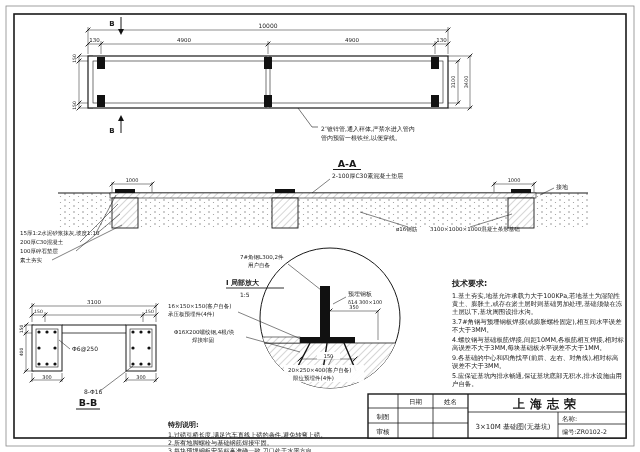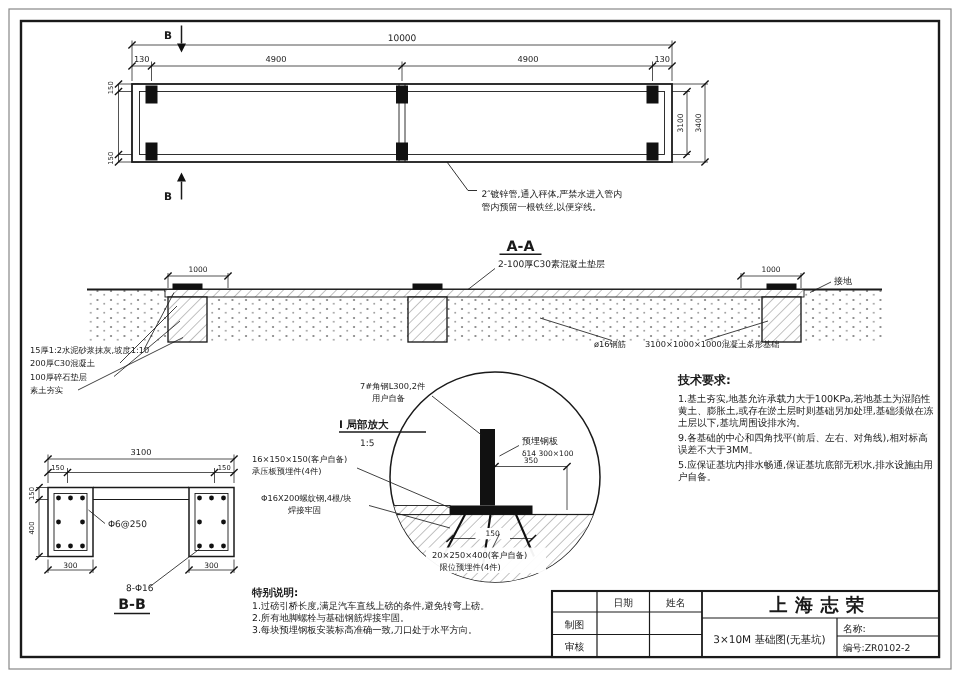--- a/index.html
+++ b/index.html
@@ -1,19 +1,19 @@
 <!DOCTYPE html>
 <html><head>
 <meta charset="utf-8">
 <style>
   html,body{margin:0;padding:0;background:#ffffff;}
   .sheet{position:relative;width:640px;height:452px;background:#ffffff;overflow:hidden;font-family:"DejaVu Sans",sans-serif;}
   svg text{font-family:"DejaVu Sans",sans-serif;fill:#1a1a1a;}
   .para{position:absolute;color:#1a1a1a;font-family:"DejaVu Sans",sans-serif;}
-  .para .pt{font-weight:bold;}
+  .para .pt{font-weight:bold;margin-top:30px;}
   .tech{left:452px;top:249px;width:172px;font-size:6.4px;line-height:1.32;}
   .tech .pt{font-size:8px;margin-bottom:2px;}
   .tech .ti{margin-bottom:1px;}
   .notes{left:168px;top:391px;width:196px;font-size:6.2px;line-height:1.3;}
   .notes .pt{font-size:7px;margin-bottom:1px;}
 </style>
 </head>
 <body>
 
 <div class="sheet">
@@ -305,20 +305,22 @@
     <text x="547" y="407.5" text-anchor="middle" font-size="12" font-weight="bold" letter-spacing="5">上海志荣</text>
     <text x="513" y="428.5" text-anchor="middle" font-size="7">3×10M 基础图(无基坑)</text>
     <text x="562" y="421" font-size="6.5">名称:</text>
     <text x="562" y="434" font-size="6.2">编号:ZR0102-2</text>
   </g>
 </svg>
 
 <div class="para tech">
   <div class="pt">技术要求:</div>
   <div class="ti">1.基土夯实,地基允许承载力大于100KPa,若地基土为湿陷性黄土、膨胀土,或存在淤土层时则基础另加处理,基础须做在冻土层以下,基坑周围设排水沟。</div>
+  <div class="ti">3.7#角钢与预埋钢板焊接(或膨胀螺栓固定),相互间水平误差不大于3MM。</div>
+  <div class="ti">4.螺纹钢与基础板筋焊接,间距10MM,各板筋相互焊接,相对标高误差不大于3MM,每块基础板水平误差不大于1MM。</div>
   <div class="ti">9.各基础的中心和四角找平(前后、左右、对角线),相对标高误差不大于3MM。</div>
   <div class="ti">5.应保证基坑内排水畅通,保证基坑底部无积水,排水设施由用户自备。</div>
 </div>
 
 <div class="para notes">
   <div class="pt">特别说明:</div>
   <div>1.过磅引桥长度,满足汽车直线上磅的条件,避免转弯上磅。</div>
   <div>2.所有地脚螺栓与基础钢筋焊接牢固。</div>
   <div>3.每块预埋钢板安装标高准确一致,刀口处于水平方向。</div>
 </div>

